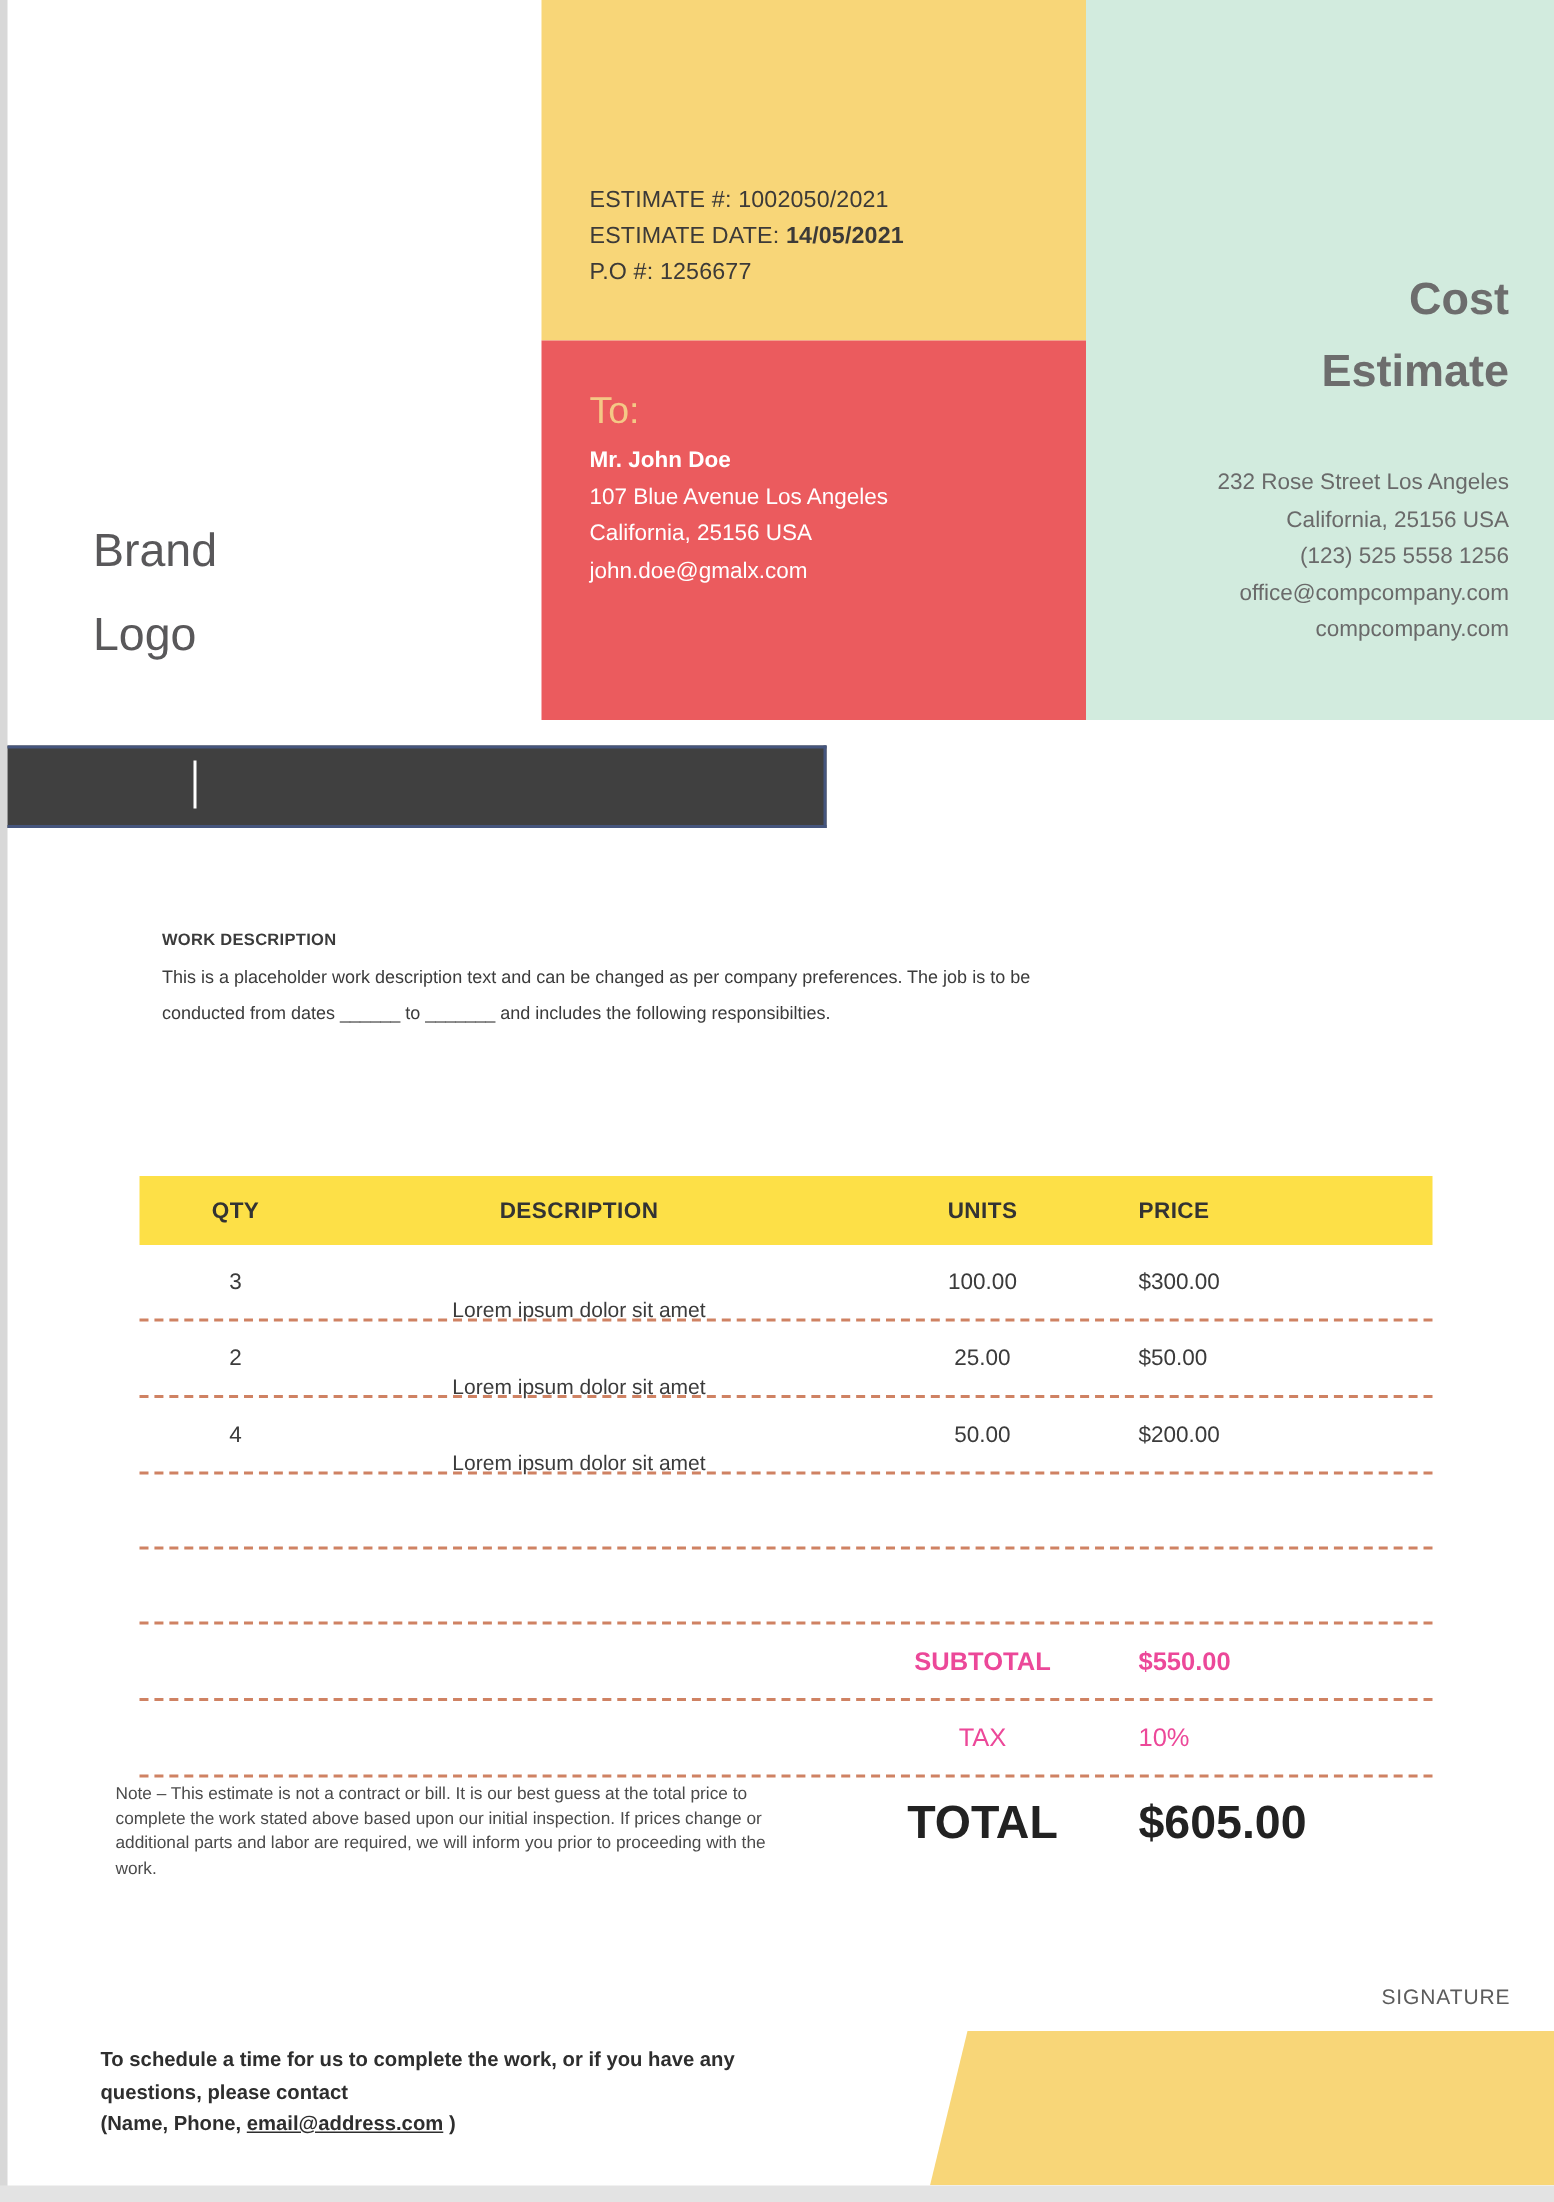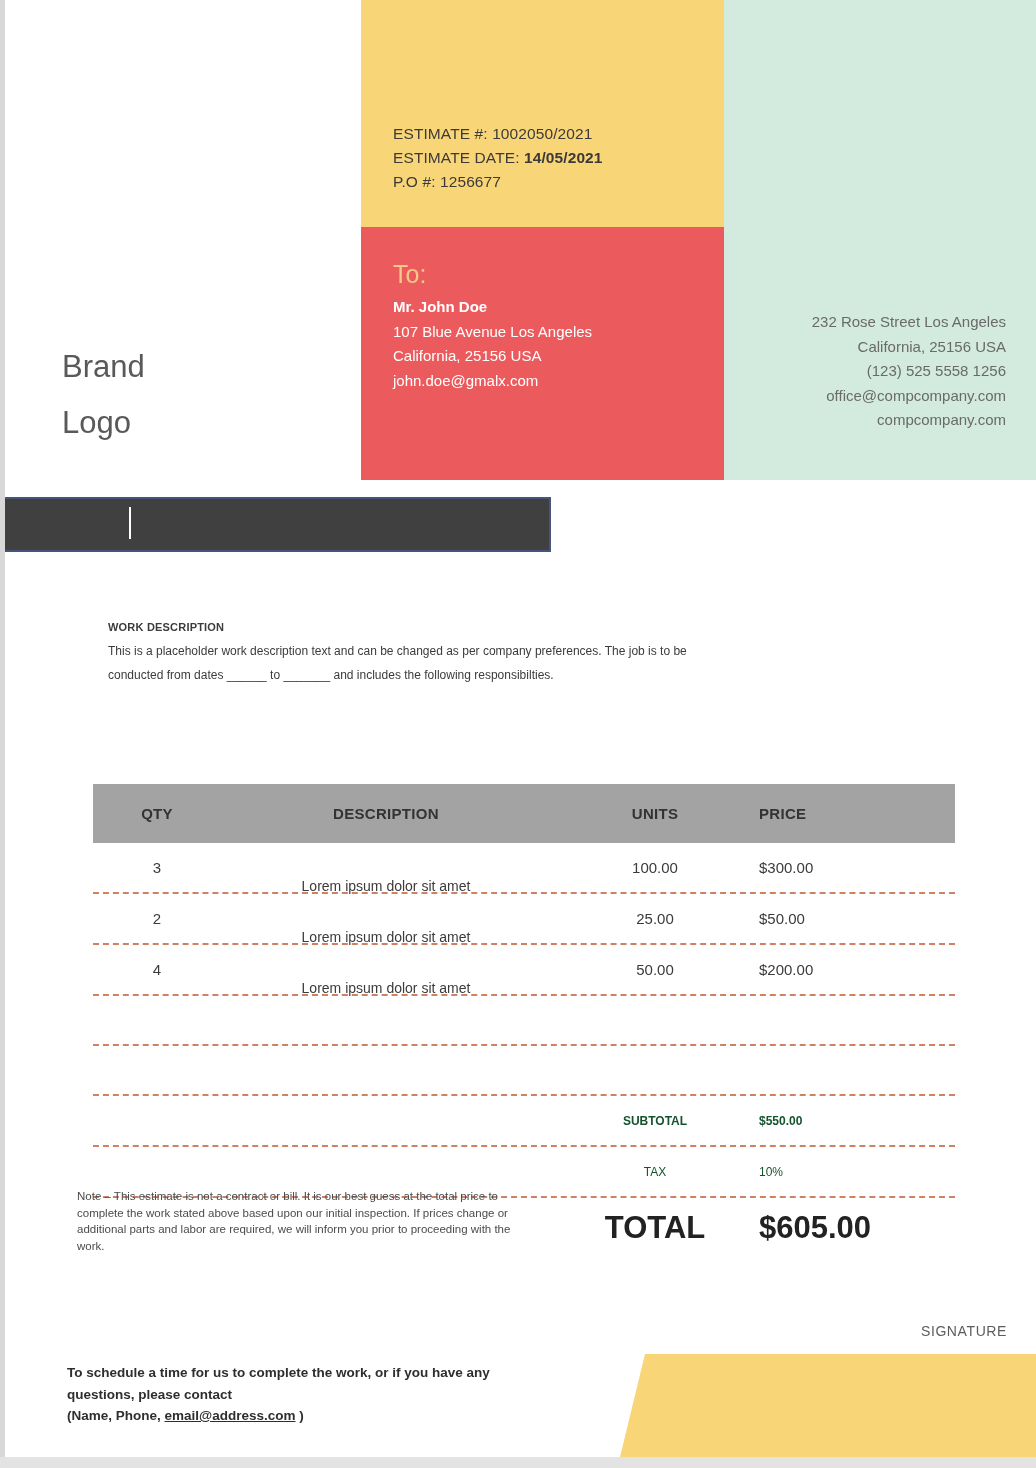--- a/index.html
+++ b/index.html
@@ -169,22 +169,22 @@
     position: absolute;
     left: 93px;
     top: 784px;
     width: 862px;
   }
   .trow {
     display: flex;
     align-items: center;
   }
   .thead {
-    background: #a3a3a3;
-    height: 59px;
+    background: #fde047;
+    height: 46px;
     font-size: 15px;
     font-weight: bold;
     color: #333333;
     letter-spacing: .3px;
   }
   .c-qty    { width: 128px; text-align: center; }
   .c-desc   { width: 330px; text-align: center; }
   .c-units  { width: 208px; text-align: center; }
   .c-price  { width: 196px; text-align: left; }
 
@@ -193,22 +193,22 @@
     font-size: 15px;
     color: #3b3b3b;
     border-bottom: 2px dashed #cf8263;
   }
   .tbody-row .c-desc { font-size: 14px; margin-top: 37px; }
   .tbody-row.empty { height: 48px; }
 
   .total-row {
     height: 49px;
     border-bottom: 2px dashed #cf8263;
-    font-size: 12px;
-    color: #14532d;
+    font-size: 17px;
+    color: #ec4899;
   }
   .total-row.subtotal { font-weight: bold; }
   .grand-row {
     height: 60px;
     font-size: 31px;
     font-weight: bold;
     color: #222222;
   }
 
   
@@ -296,20 +296,24 @@
   <div class="to-block">
     <div class="to-label">To:</div>
     <div class="to-lines">
       <div class="recipient">Mr. John Doe</div>
       <div>107 Blue Avenue Los Angeles</div>
       <div>California, 25156 USA</div>
       <div>john.doe@gmalx.com</div>
     </div>
   </div>
 
+  <div class="doc-title">
+    <div>Cost</div>
+    <div>Estimate</div>
+  </div>
 
   <div class="company-block">
     <div>232 Rose Street Los Angeles</div>
     <div>California, 25156 USA</div>
     <div>(123) 525 5558 1256</div>
     <div>office@compcompany.com</div>
     <div>compcompany.com</div>
   </div>
 
   <div class="brand-logo">

